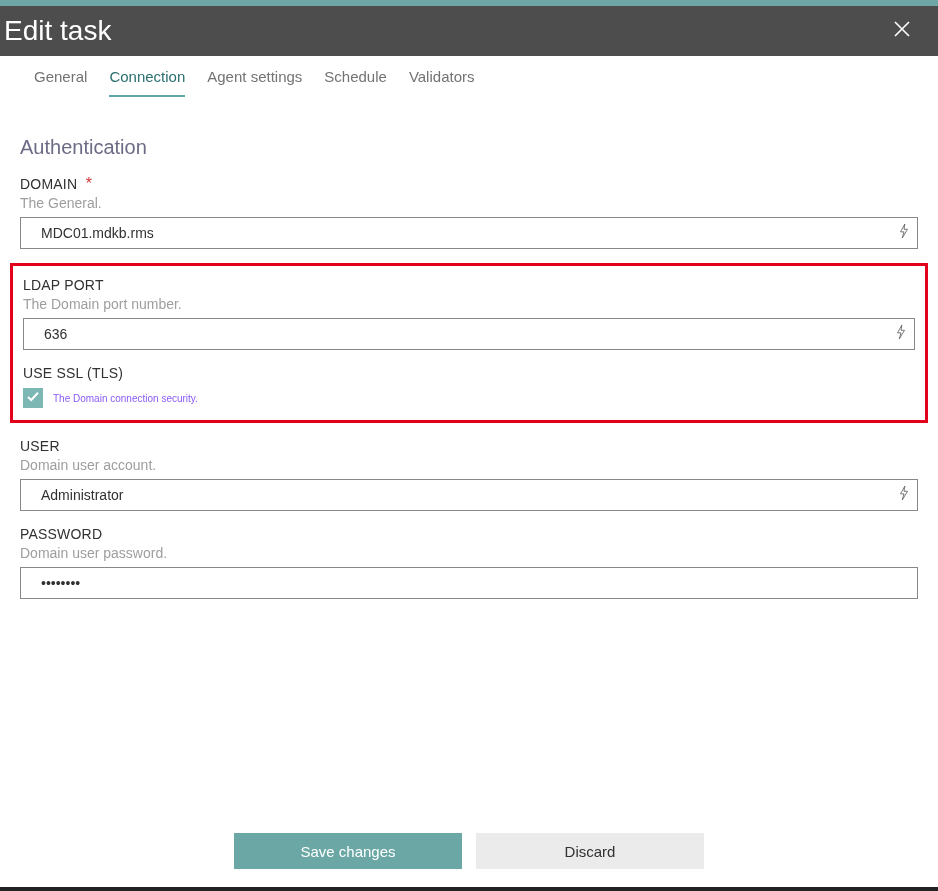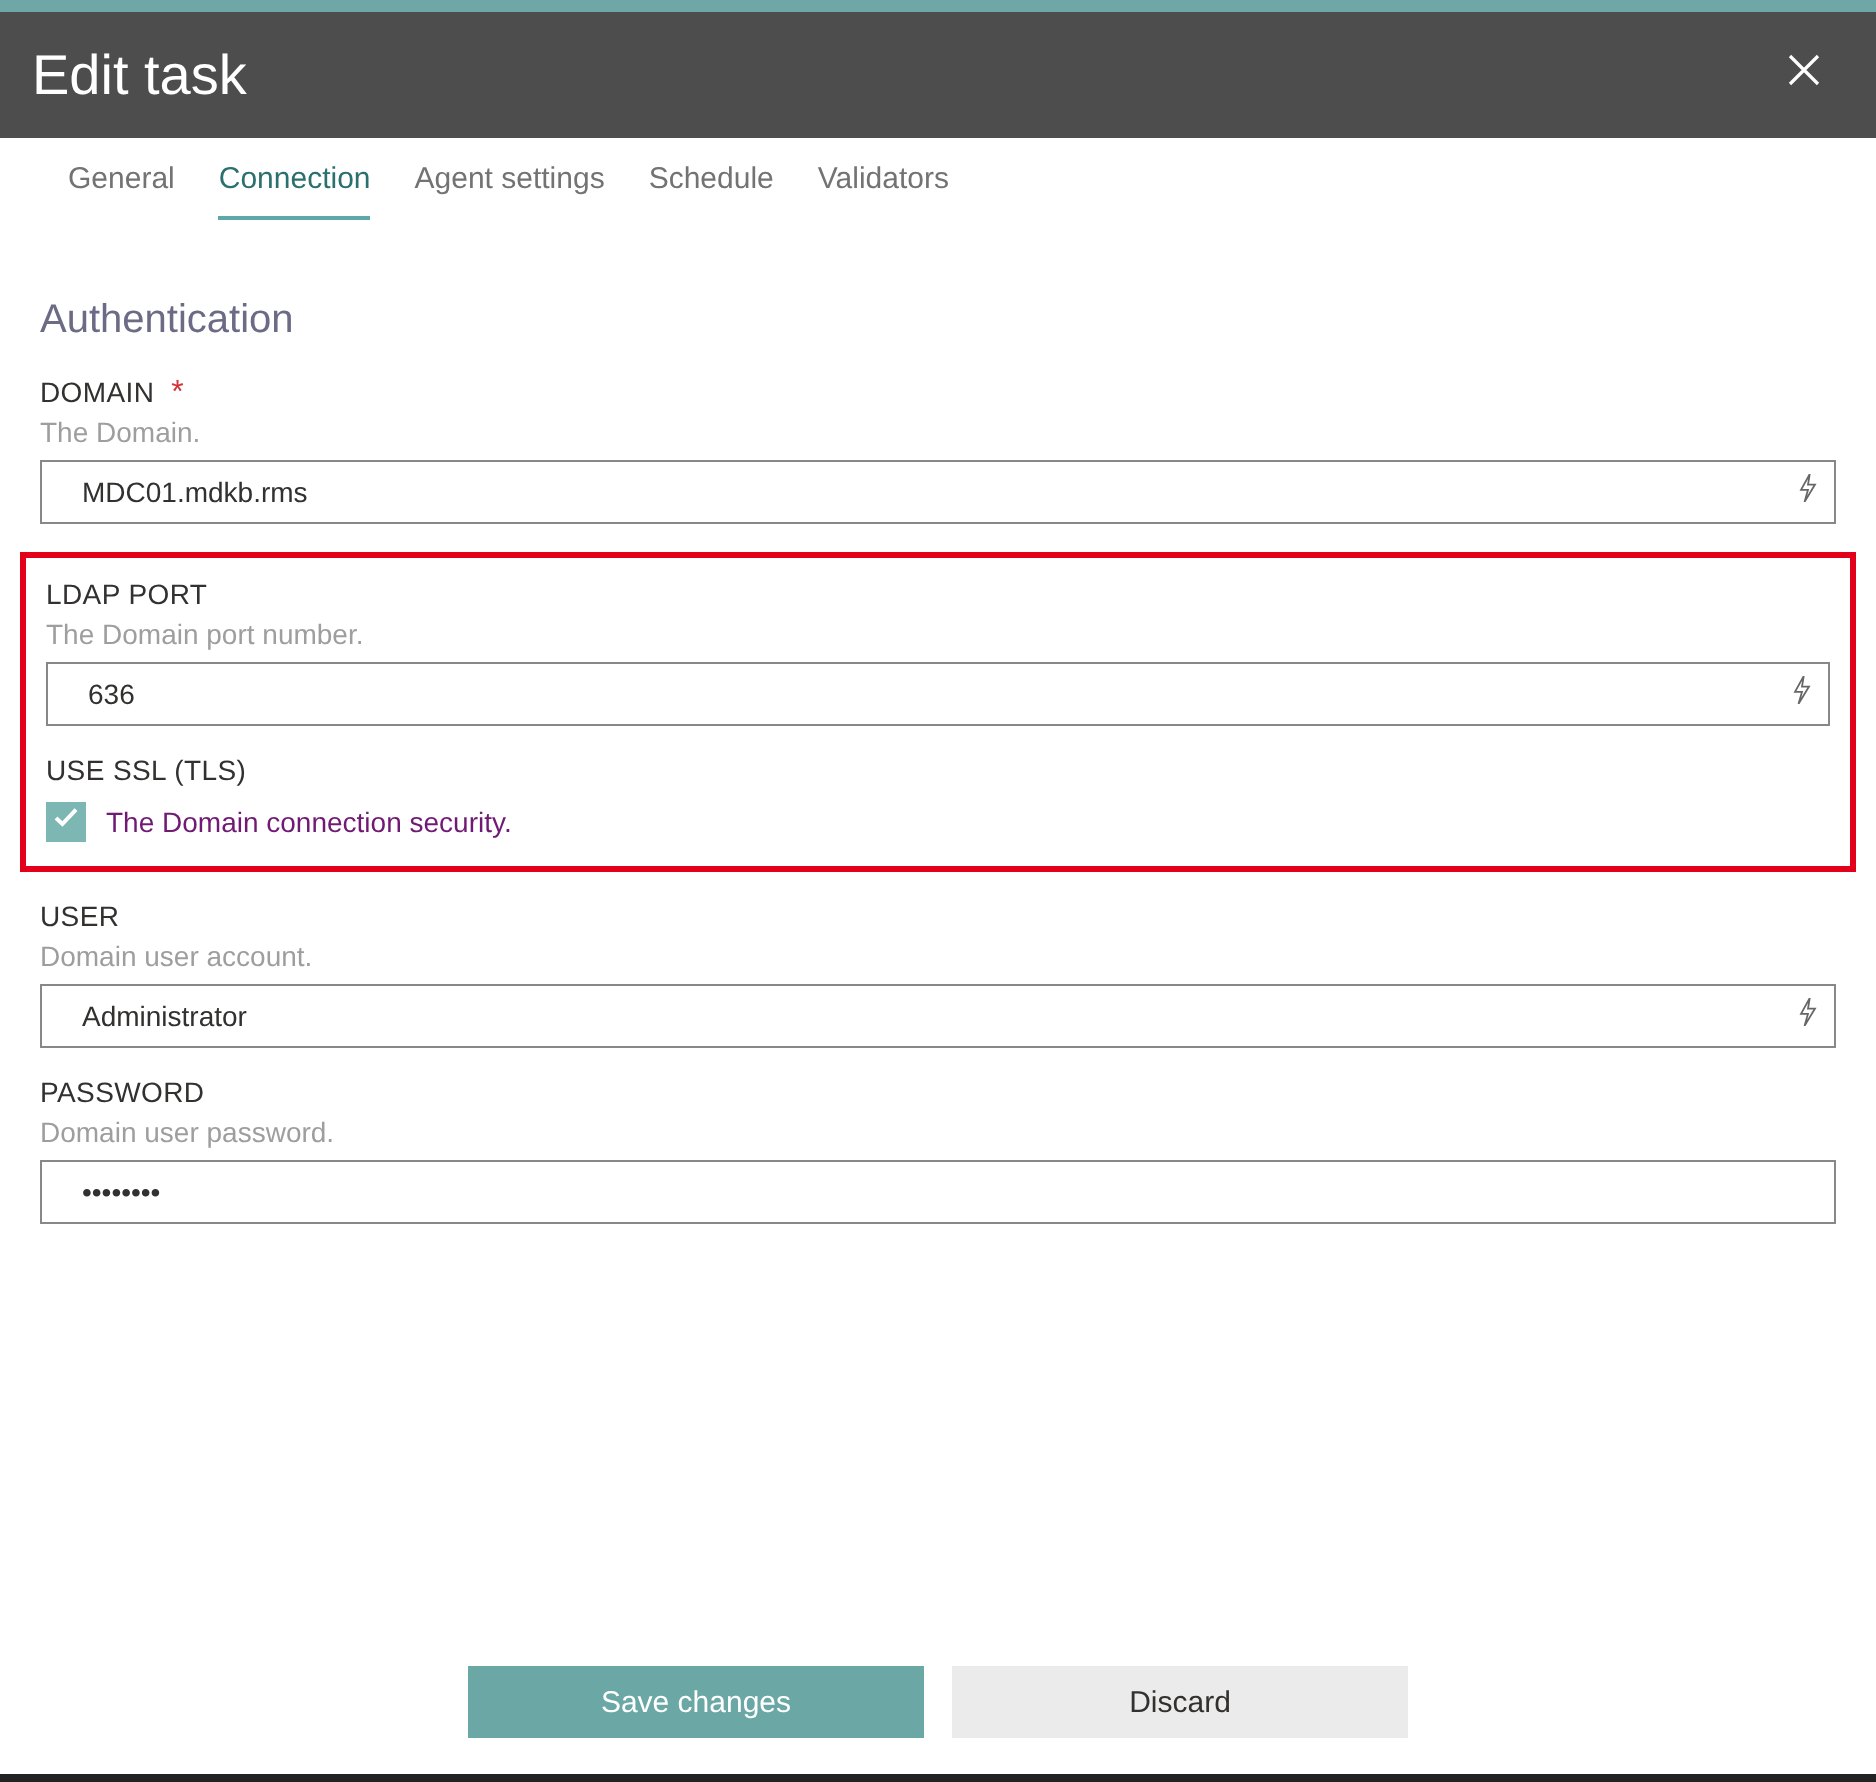--- a/index.html
+++ b/index.html
@@ -1,22 +1,22 @@
 <!DOCTYPE html>
 <html><head>
   <meta charset="utf-8">
   <style>
     * { margin: 0; padding: 0; box-sizing: border-box; font-family: "Segoe UI", Arial, sans-serif; }
     body { background: #fff; width: 938px; height: 891px; position: relative; }
 
     .topbar { height: 6px; background: #6fa6a6; }
 
     .header {
-      background: #4d4d4d; height: 63px; display: flex; align-items: center;
-      justify-content: space-between; padding: 0 24px 0 16px;
+      background: #4d4d4d; height: 50px; display: flex; align-items: center;
+      justify-content: space-between; padding: 0 24px 0 4px;
     }
     .header-title { color: #fff; font-size: 28px; font-weight: 300; }
     .close-btn { width: 24px; height: 24px; display: flex; align-items: center; justify-content: center; cursor: pointer; }
     .close-btn svg { width: 16px; height: 16px; }
 
     .tabs {
       display: flex; gap: 22px; padding: 0 34px; height: 44px; align-items: center;
       border-bottom: 1px solid transparent;
     }
     .tab { font-size: 15px; color: #737373; padding: 10px 0 12px; cursor: pointer; position: relative; }
@@ -47,21 +47,21 @@
     .bolt-icon svg { width: 12px; height: 14px; }
 
     .highlight-box { border: 3px solid #e3001b; padding: 10px 10px 12px; margin: 4px -10px 14px; }
 
     .checkbox-row { display: flex; align-items: center; gap: 10px; margin-top: 6px; }
     .chk {
       width: 20px; height: 20px; background: #7db7b4; display: flex; align-items: center;
       justify-content: center; cursor: pointer;
     }
     .chk svg { width: 12px; height: 12px; }
-    .chk-label { font-size: 14px; color: #701a75; }
+    .chk-label { font-size: 10px; color: #8b5cf6; }
 
     .footer {
       position: absolute; left: 0; right: 0; bottom: 8px;
       display: flex; justify-content: center; gap: 14px; padding: 14px 0;
     }
     .btn {
       width: 228px; height: 36px; border: none; font-size: 15px; cursor: pointer;
       display: flex; align-items: center; justify-content: center;
     }
     .btn-primary { background: #6ba8a5; color: #fff; }
@@ -92,21 +92,21 @@
   <div class="tab">Schedule</div>
   <div class="tab">Validators</div>
 </div>
 
 <div class="content">
   <div class="section-title">Authentication</div>
 
   <div class="field">
     <span class="field-label">DOMAIN</span>
     <span class="req">*</span>
-    <div class="field-desc">The Domain.</div>
+    <div class="field-desc">The General.</div>
     <div class="input-wrap">
       <input class="text-input" type="text" value="MDC01.mdkb.rms" style="">
       <span class="bolt-icon">
         <span>
           <svg viewBox="0 0 12 16">
               <path d="M7 0 L2 9 H6 L4 16 L10 6 H6 Z" fill="none" stroke="#666" stroke-width="1"></path>
             </svg>
         </span>
       </span>
     </div>

